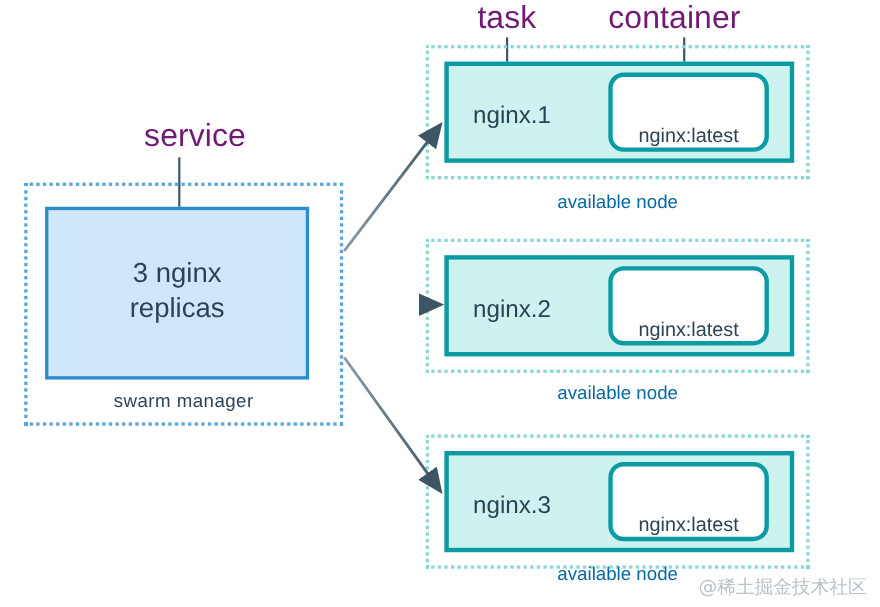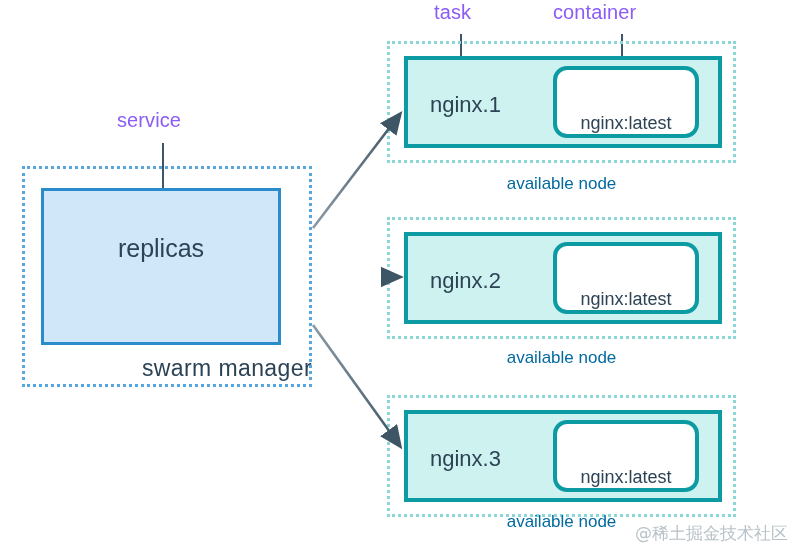--- a/index.html
+++ b/index.html
@@ -16,22 +16,22 @@
   #diagram {
     position: relative;
     width: 800px;
     height: 552px;
     background: #ffffff;
   }
 
   
   .annot-label {
     position: absolute;
-    font-size: 20px;
-    color: #8b5cf6;
+    font-size: 29px;
+    color: #701a75;
     white-space: nowrap;
     line-height: 1;
     letter-spacing: 0.1px;
   }
   .leader-line {
     position: absolute;
     width: 2px;
     background: #3d566e;
   }
 
@@ -63,22 +63,22 @@
     text-align: center;
     font-size: 25px;
     line-height: 32px;
     color: #2c4356;
   }
   .swarm-caption {
     position: absolute;
     left: 22px;
     top: 355px;
     width: 290px;
-    text-align: right;
-    font-size: 23px;
+    text-align: center;
+    font-size: 17px;
     color: #2c4356;
     letter-spacing: 0.4px;
   }
 
   
   .node-outer {
     position: absolute;
     left: 387px;
     width: 349px;
     height: 122px;
@@ -177,28 +177,29 @@
 <body>
 
 <div id="diagram">
 
   <div class="annot-label" style="left:434px; top:2px;">task</div>
   <div class="leader-line" style="left:460px; top:34px; height:52px;"></div>
 
   <div class="annot-label" style="left:553px; top:2px;">container</div>
   <div class="leader-line" style="left:621px; top:34px; height:52px;"></div>
 
-  <div class="annot-label" style="left:117px; top:110px;">service</div>
+  <div class="annot-label" style="left:131px; top:110px;">service</div>
   <div class="leader-line" style="left:162px; top:143px; height:90px;"></div>
 
   <div class="swarm-manager"></div>
 
   <div class="service-box"></div>
 
   <div class="service-text">
+    <div>3 nginx</div>
     <div>replicas</div>
   </div>
 
   <div class="swarm-caption">swarm manager</div>
 
   <div class="node-outer n1"></div>
   <div class="task-box n1"></div>
   <div class="task-label n1">nginx.1</div>
   <div class="container-box n1"></div>
   <div class="container-label n1">nginx:latest</div>

